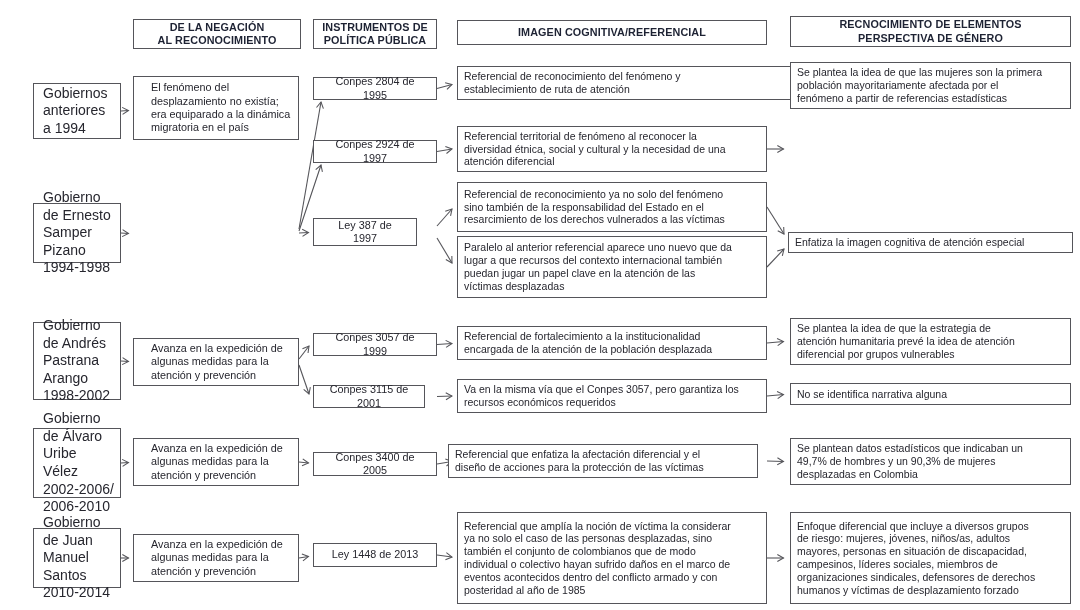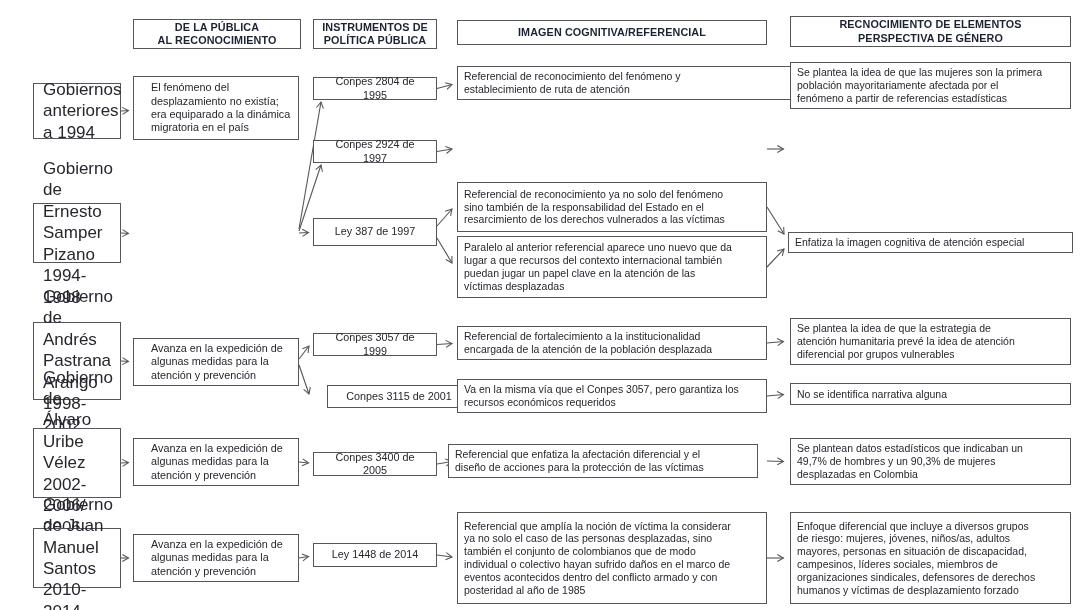--- a/index.html
+++ b/index.html
@@ -29,21 +29,21 @@
     justify-content:center;
     text-align:center;
     font-weight:600;
     font-size:10.8px;
     line-height:1.25;
     letter-spacing:.1px;
     color:#1d2233;
   }
   .gov{
     border-width:1.5px;
-    font-size:17px;
+    font-size:14px;
     line-height:1.26;
     padding-left:9px;
   }
   .desc{
     font-size:10.8px;
     line-height:1.25;
     padding-left:17px;
   }
   .inst{
     justify-content:center;
@@ -98,21 +98,21 @@
       <line x1="767" y1="149" x2="783.5" y2="149" marker-end="url(#arr)"></line>
       <line x1="767" y1="207" x2="784" y2="234" marker-end="url(#arr)"></line>
       <line x1="767" y1="267" x2="784" y2="249" marker-end="url(#arr)"></line>
       <line x1="767" y1="343" x2="783.5" y2="341.5" marker-end="url(#arr)"></line>
       <line x1="767" y1="396" x2="783.5" y2="394.5" marker-end="url(#arr)"></line>
       <line x1="767" y1="461" x2="783.5" y2="461.5" marker-end="url(#arr)"></line>
       <line x1="767" y1="558" x2="783.5" y2="558" marker-end="url(#arr)"></line>
     </g>
   </svg>
 
-  <div class="box hdr" style="left:133px;top:19px;width:168px;height:30px">DE LA PÚBLICA
+  <div class="box hdr" style="left:133px;top:19px;width:168px;height:30px">DE LA NEGACIÓN
 AL RECONOCIMIENTO</div>
   <div class="box hdr" style="left:313px;top:19px;width:124px;height:30px">INSTRUMENTOS DE
 POLÍTICA PÚBLICA</div>
   <div class="box hdr" style="left:457px;top:20px;width:310px;height:25px">IMAGEN COGNITIVA/REFERENCIAL</div>
   <div class="box hdr" style="left:790px;top:16px;width:281px;height:31px">RECNOCIMIENTO DE ELEMENTOS
 PERSPECTIVA DE GÉNERO</div>
 
   <div class="box gov" style="left:33px;top:83px;width:88px;height:56px">Gobiernos
 anteriores
 a 1994</div>
@@ -144,28 +144,31 @@
 atención y prevención</div>
   <div class="box desc" style="left:133px;top:438px;width:166px;height:48px">Avanza en la expedición de
 algunas medidas para la
 atención y prevención</div>
   <div class="box desc" style="left:133px;top:534px;width:166px;height:48px">Avanza en la expedición de
 algunas medidas para la
 atención y prevención</div>
 
   <div class="box inst" style="left:313px;top:77px;width:124px;height:23px">Conpes 2804 de 1995</div>
   <div class="box inst" style="left:313px;top:140px;width:124px;height:23px">Conpes 2924 de 1997</div>
-  <div class="box inst" style="left:313px;top:218px;width:124px;height:28px">Ley 387 de 1997</div>
+  <div class="box inst" style="left:313px;top:218px;width:104px;height:28px">Ley 387 de 1997</div>
   <div class="box inst" style="left:313px;top:333px;width:124px;height:23px">Conpes 3057 de 1999</div>
-  <div class="box inst" style="left:327px;top:385px;width:144px;height:23px">Conpes 3115 de 2001</div>
+  <div class="box inst" style="left:313px;top:385px;width:112px;height:23px">Conpes 3115 de 2001</div>
   <div class="box inst" style="left:313px;top:452px;width:124px;height:24px">Conpes 3400 de 2005</div>
-  <div class="box inst" style="left:313px;top:543px;width:124px;height:24px">Ley 1448 de 2014</div>
+  <div class="box inst" style="left:313px;top:543px;width:124px;height:24px">Ley 1448 de 2013</div>
 
   <div class="box ref" style="left:457px;top:66px;width:356px;height:34px">Referencial de reconocimiento del fenómeno y
 establecimiento de ruta de atención</div>
+  <div class="box ref" style="left:457px;top:126px;width:310px;height:46px">Referencial territorial de fenómeno al reconocer la
+diversidad étnica, social y cultural y la necesidad de una
+atención diferencial</div>
   <div class="box ref" style="left:457px;top:182px;width:310px;height:50px">Referencial de reconocimiento ya no solo del fenómeno
 sino también de la responsabilidad del Estado en el
 resarcimiento de los derechos vulnerados a las víctimas</div>
   <div class="box ref" style="left:457px;top:236px;width:310px;height:62px">Paralelo al anterior referencial aparece uno nuevo que da
 lugar a que recursos del contexto internacional también
 puedan jugar un papel clave en la atención de las
 víctimas desplazadas</div>
   <div class="box ref" style="left:457px;top:326px;width:310px;height:34px">Referencial de fortalecimiento a la institucionalidad
 encargada de la atención de la población desplazada</div>
   <div class="box ref" style="left:457px;top:379px;width:310px;height:34px">Va en la misma vía que el Conpes 3057, pero garantiza los

